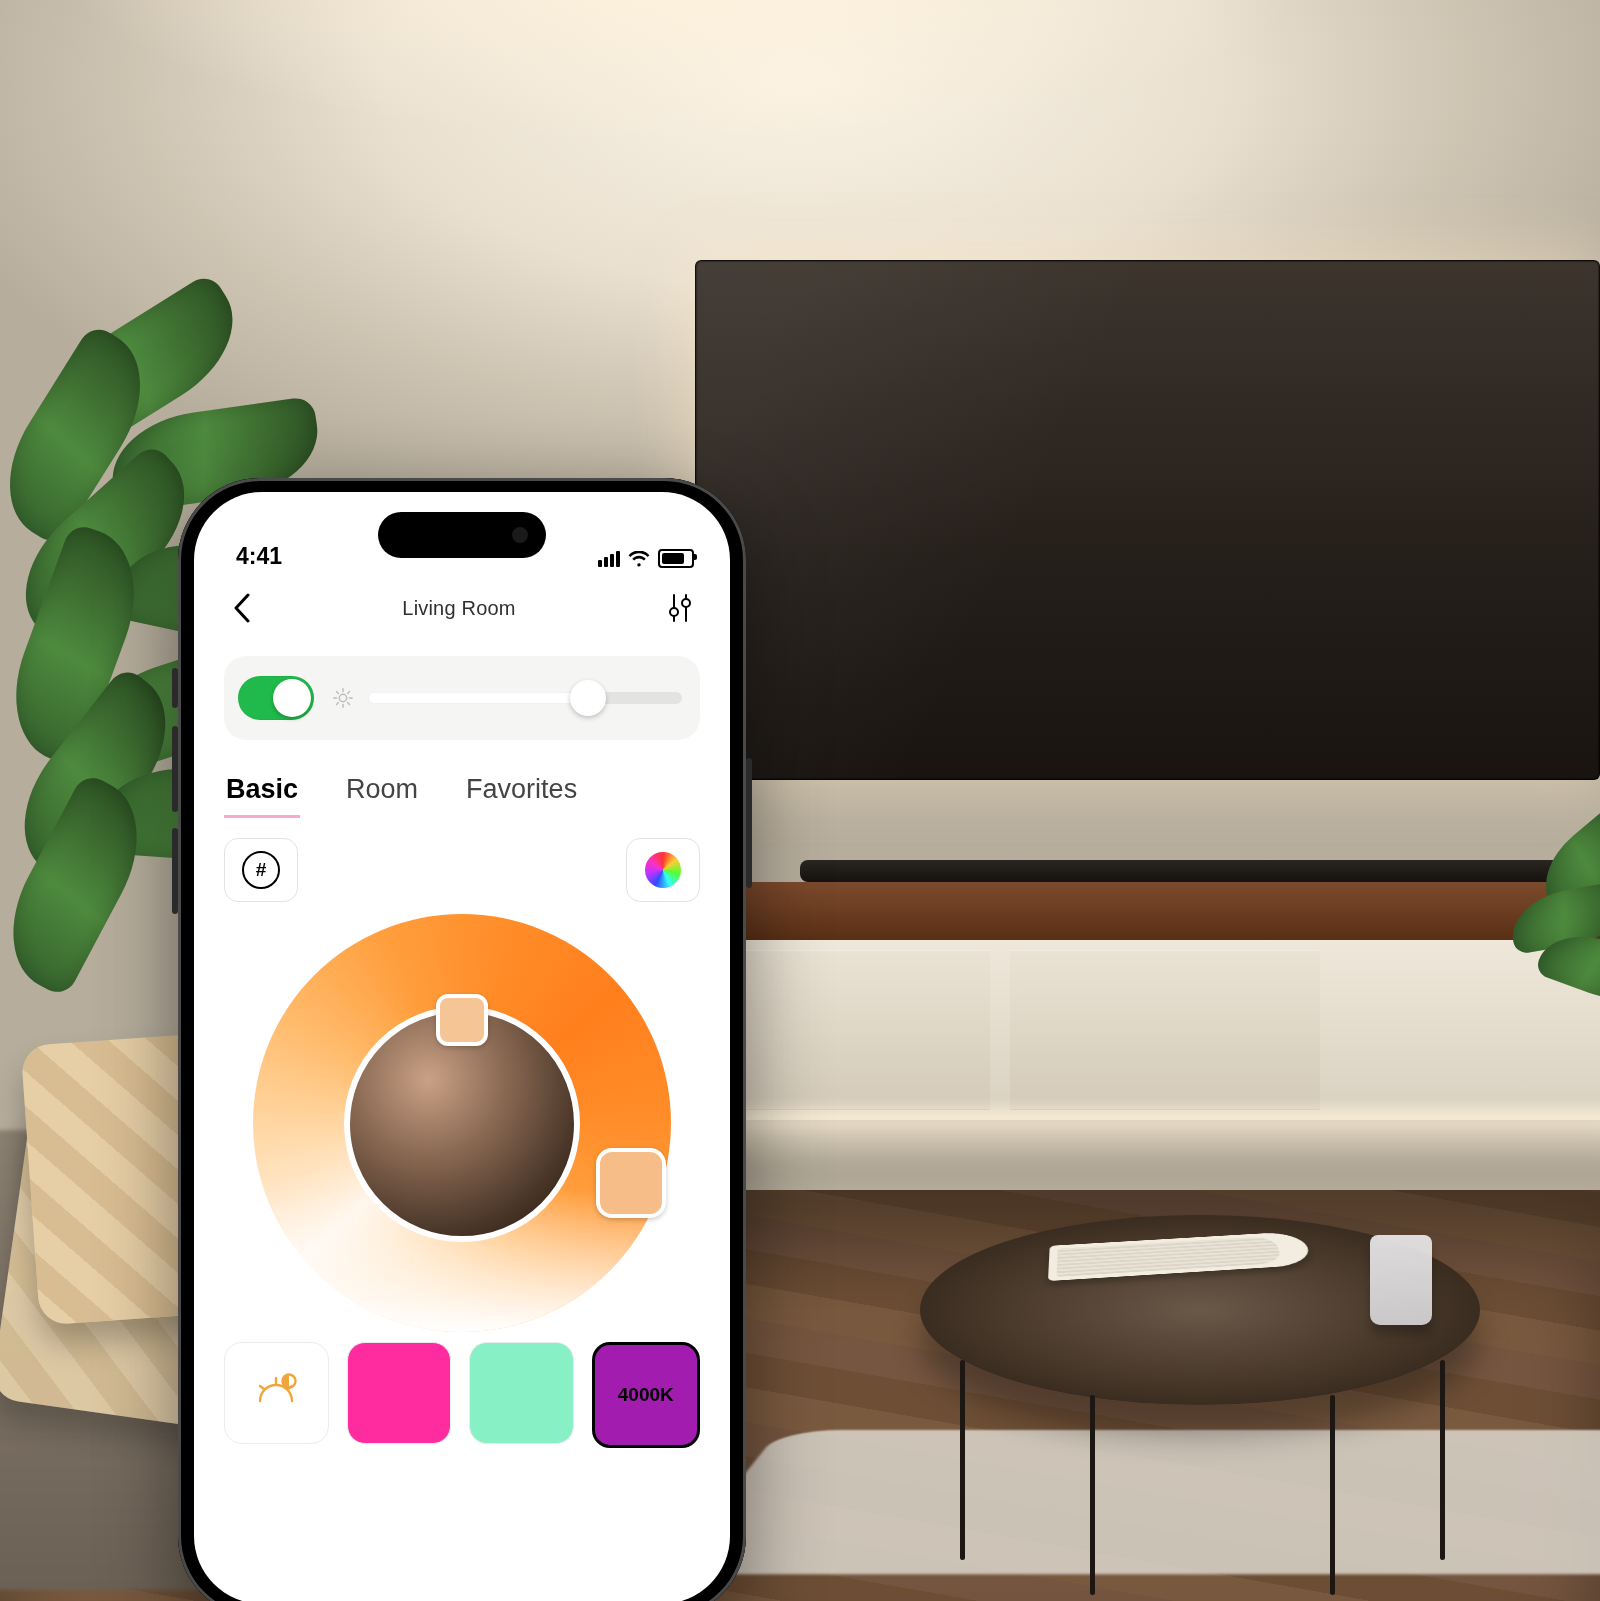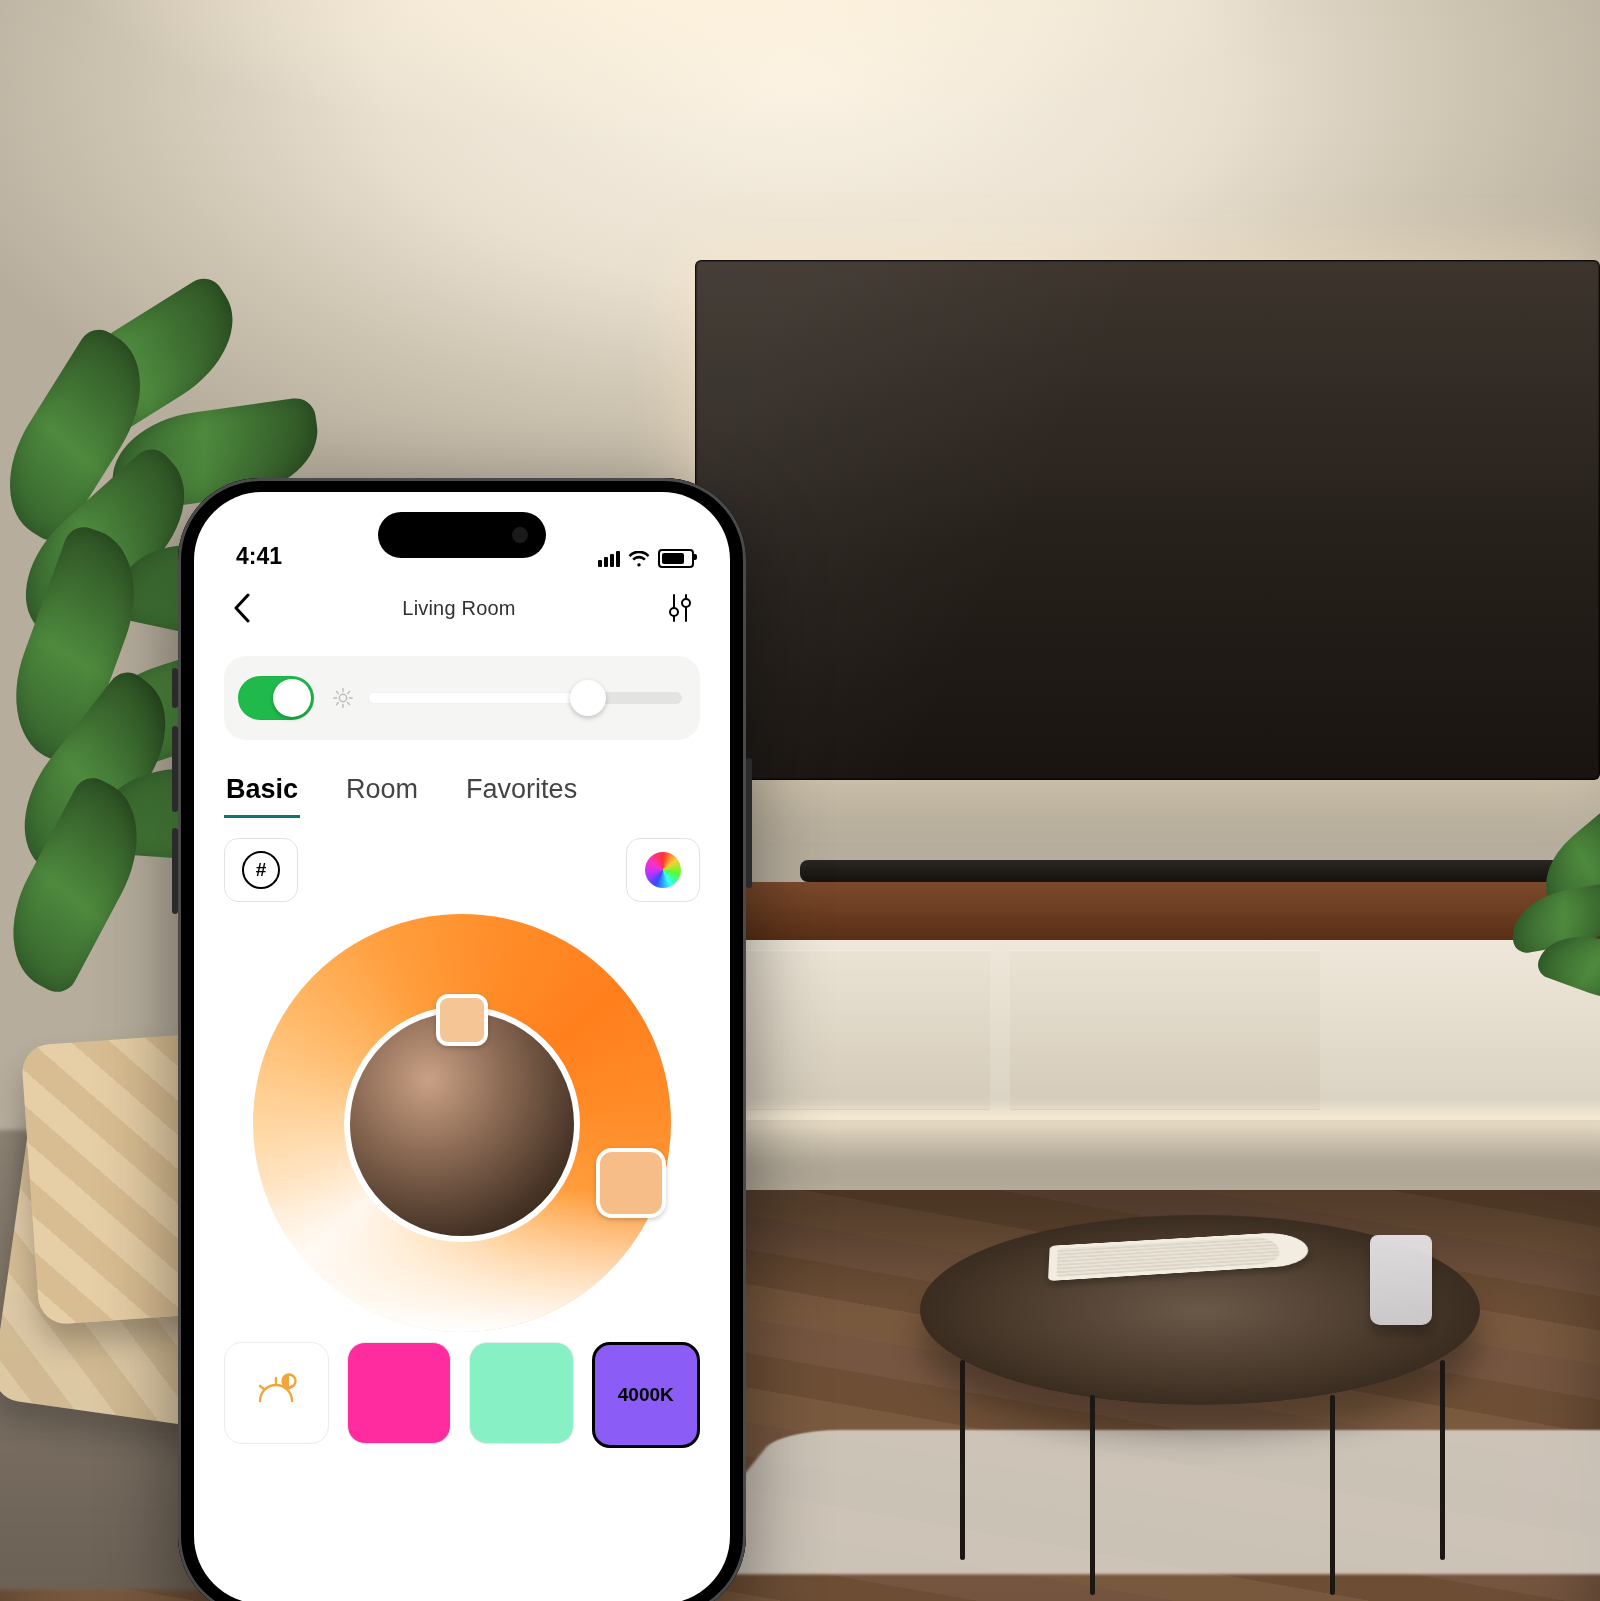--- a/index.html
+++ b/index.html
@@ -339,21 +339,21 @@
   }
 
   .tabs{
     display:flex;
     gap:44px;
     margin-top:30px;
     font-size:27px;
     color:#444;
   }
   .tab{ cursor:pointer; padding: 4px 2px 10px; }
-  .tab.active{ font-weight:800; color:#000; border-bottom:3px solid #0f766e; }
+  .tab.active{ font-weight:800; color:#000; border-bottom:3px solid #f9a8d4; }
 
   .tool-row{
     display:flex; justify-content:space-between; margin-top:20px;
   }
   .chip{
     width:72px; height:62px; border:1px solid #e3e3e3; border-radius:14px;
     display:flex; align-items:center; justify-content:center; cursor:pointer; background:#fff;
   }
   .hash{
     width:34px; height:34px; border:2px solid #000; border-radius:50%;
@@ -573,20 +573,20 @@
               <line x1="24" y1="7" x2="24" y2="12"></line>
               <line x1="8" y1="15" x2="12" y2="18"></line>
               <line x1="40" y1="15" x2="36" y2="18"></line>
             </g>
             <circle cx="37" cy="10" r="6.5" fill="none" stroke="#f0a63b" stroke-width="2.4"></circle>
             <path d="M37 3.5a6.5 6.5 0 0 0 0 13" fill="#f0a63b"></path>
           </svg>
         </div>
         <div class="preset swatch1" style="background: rgb(255, 44, 160);"></div>
         <div class="preset swatch2" style="background: rgb(135, 240, 196);"></div>
-        <div class="preset temp" style="background: #8b5cf6;">
+        <div class="preset temp" style="background: #a21caf;">
           <span>4000K</span>
         </div>
       </div>
 
     </div>
   </div>
 </div>
 
 </body></html>

